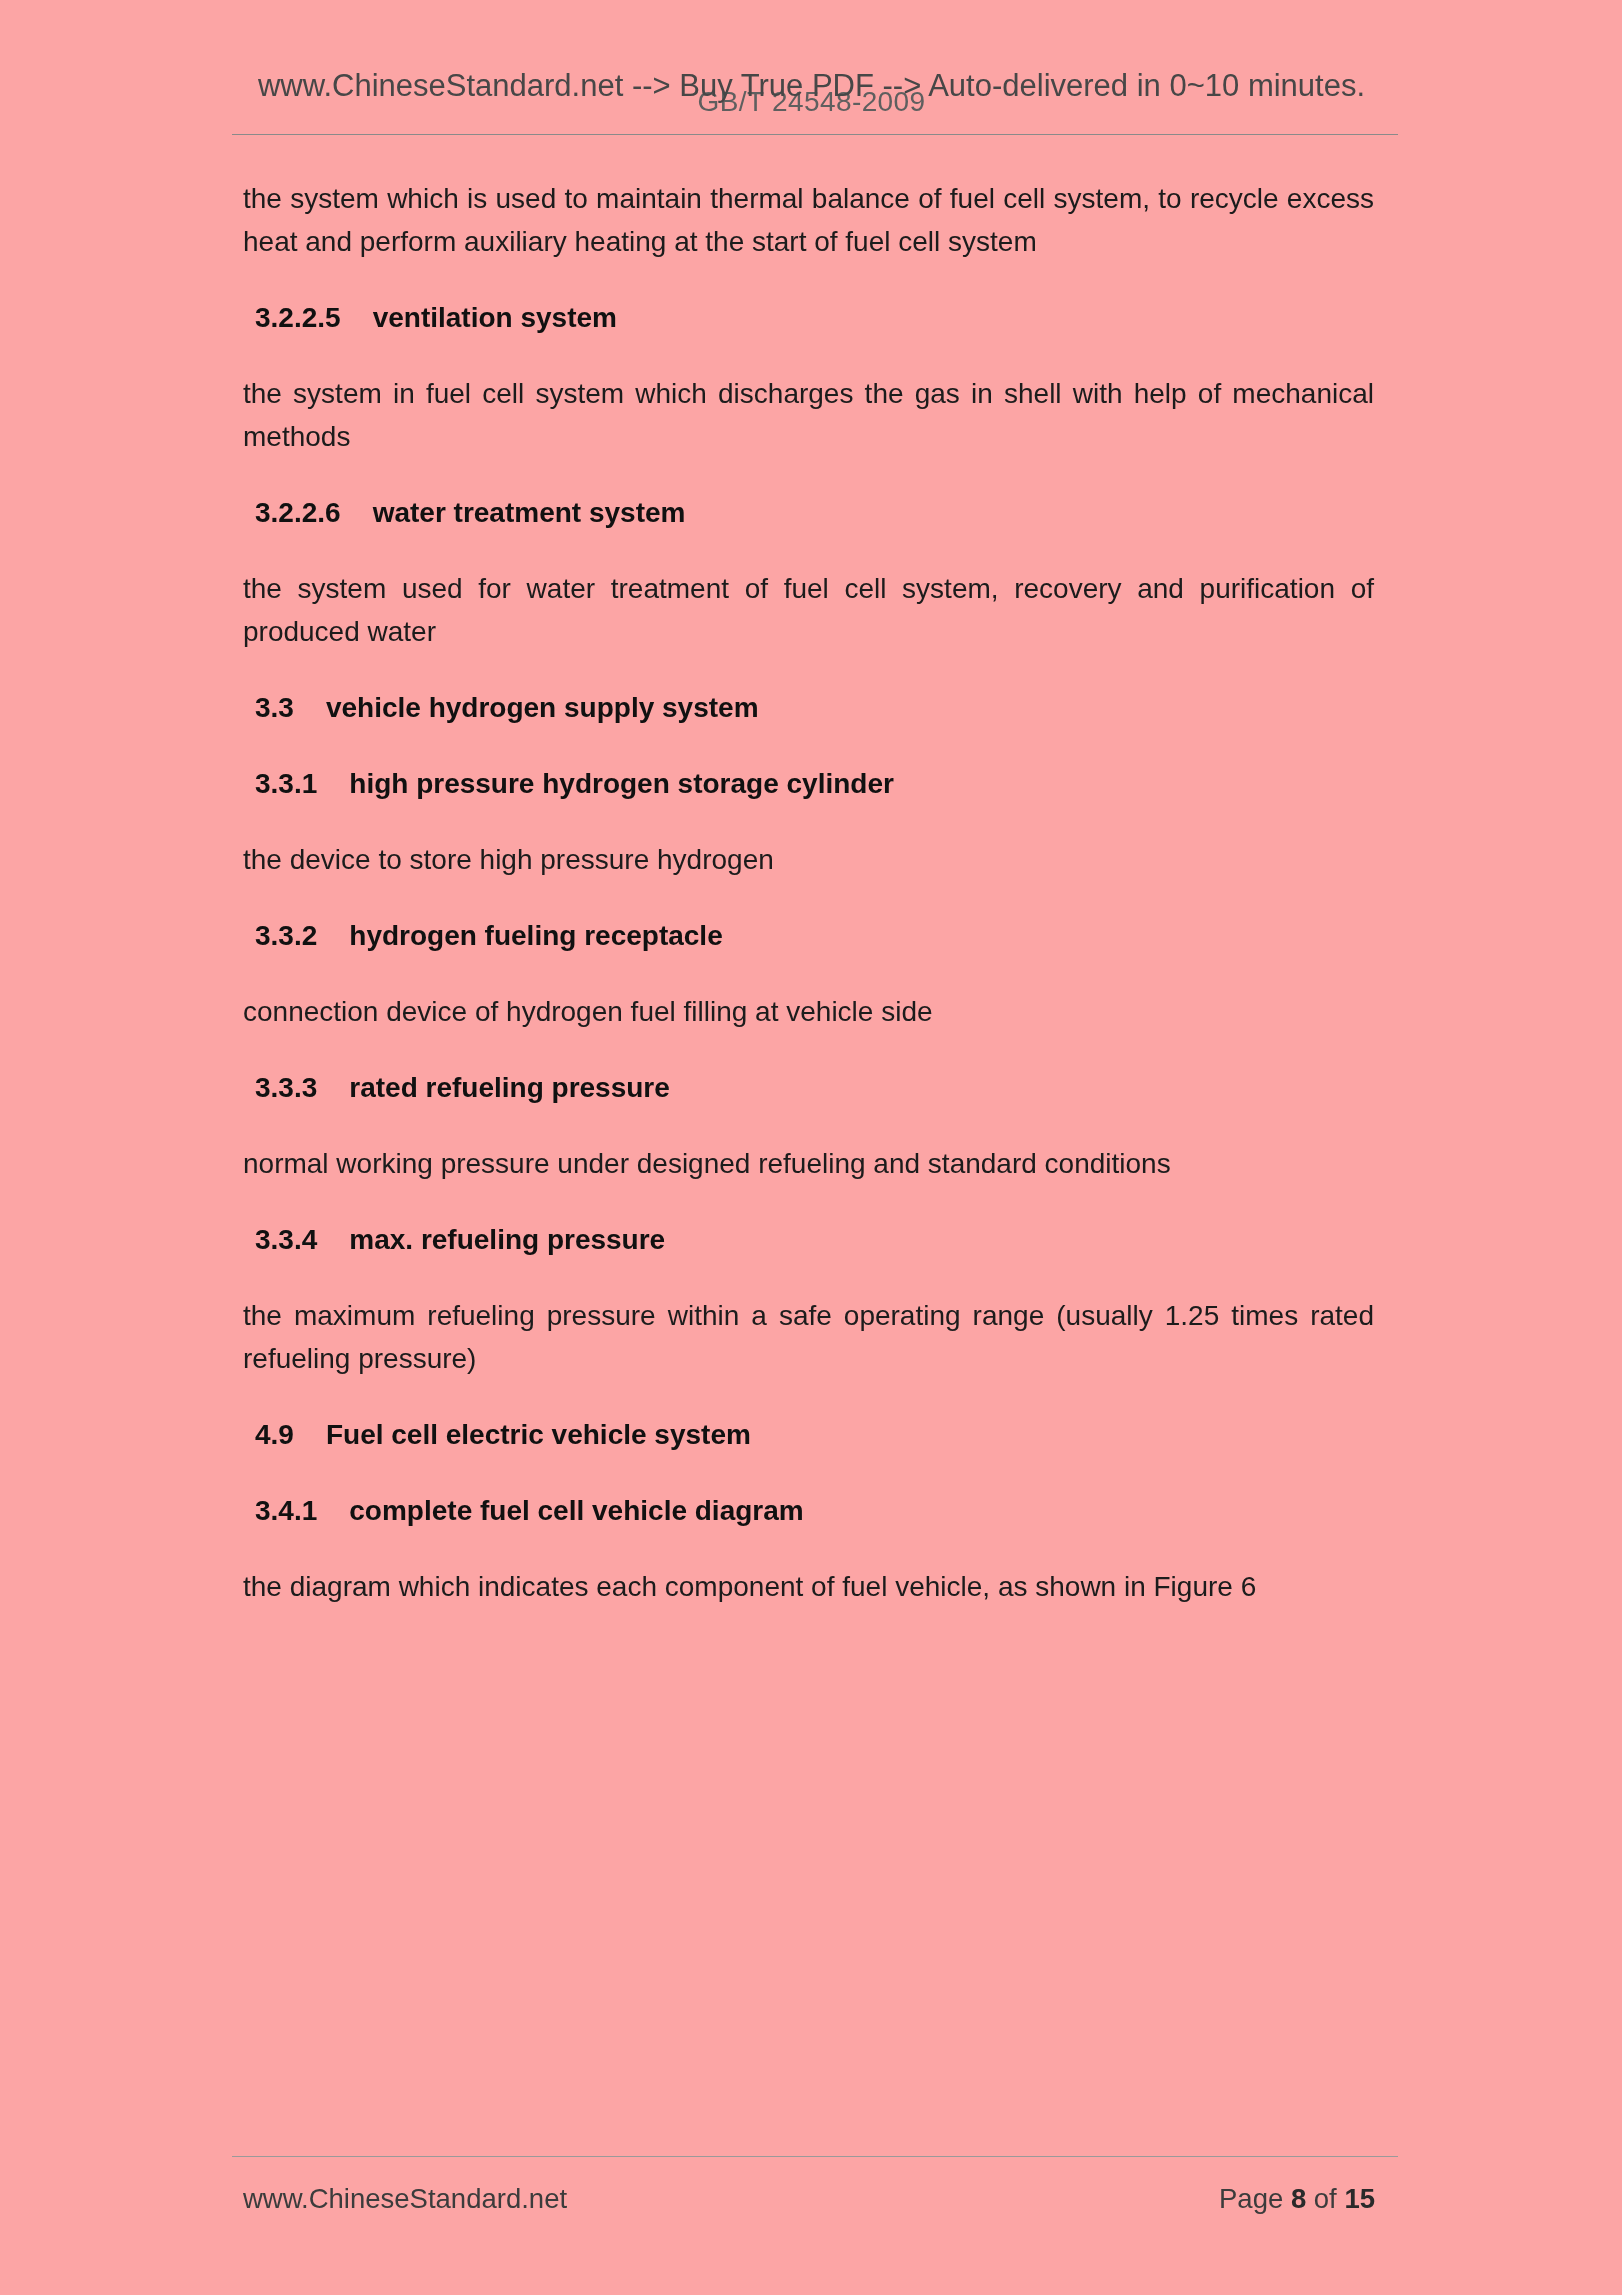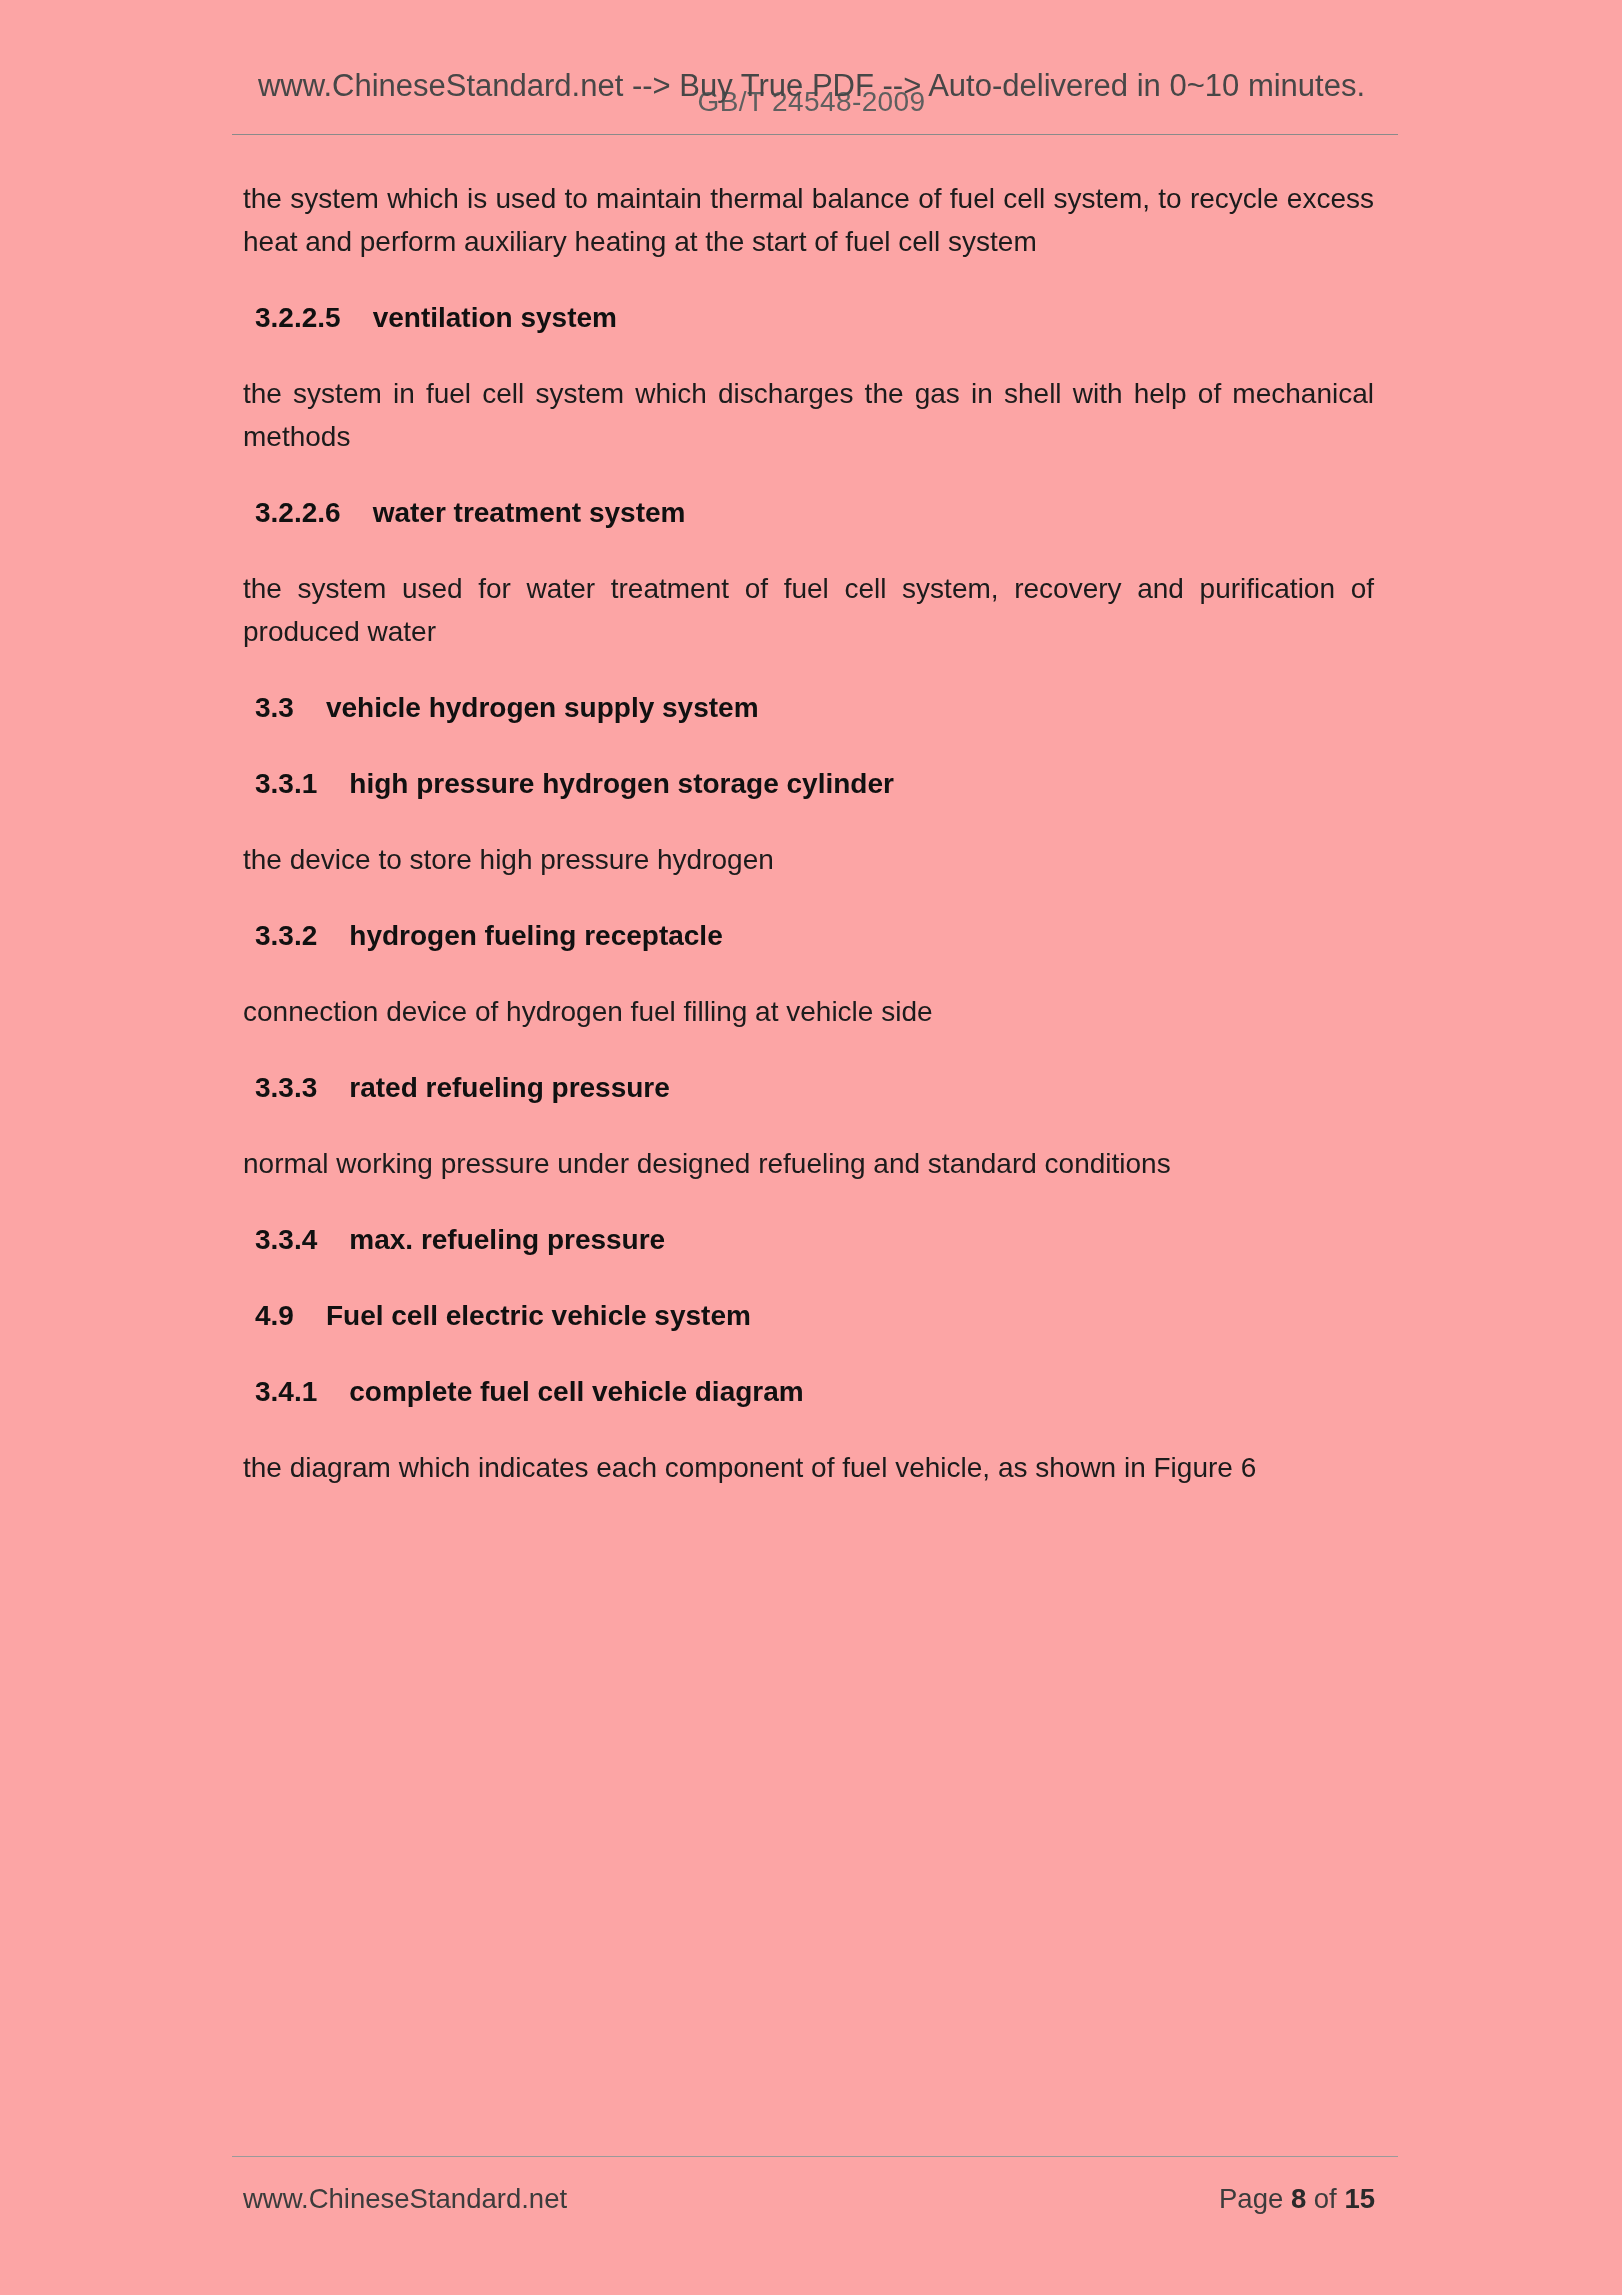--- a/index.html
+++ b/index.html
@@ -109,20 +109,21 @@
       <h3 class="heading"><span class="h-num">3.2.2.6</span><span class="h-title">water treatment system</span></h3>
       <p class="body-text">the system used for water treatment of fuel cell system, recovery and purification of produced water</p>
       <h3 class="heading"><span class="h-num">3.3</span><span class="h-title">vehicle hydrogen supply system</span></h3>
       <h3 class="heading"><span class="h-num">3.3.1</span><span class="h-title">high pressure hydrogen storage cylinder</span></h3>
       <p class="body-text">the device to store high pressure hydrogen</p>
       <h3 class="heading"><span class="h-num">3.3.2</span><span class="h-title">hydrogen fueling receptacle</span></h3>
       <p class="body-text">connection device of hydrogen fuel filling at vehicle side</p>
       <h3 class="heading"><span class="h-num">3.3.3</span><span class="h-title">rated refueling pressure</span></h3>
       <p class="body-text">normal working pressure under designed refueling and standard conditions</p>
       <h3 class="heading"><span class="h-num">3.3.4</span><span class="h-title">max. refueling pressure</span></h3>
+      <p class="body-text">the maximum refueling pressure within a safe operating range (usually 1.25 times rated refueling pressure)</p>
       <h3 class="heading"><span class="h-num">4.9</span><span class="h-title">Fuel cell electric vehicle system</span></h3>
       <h3 class="heading"><span class="h-num">3.4.1</span><span class="h-title">complete fuel cell vehicle diagram</span></h3>
       <p class="body-text">the diagram which indicates each component of fuel vehicle, as shown in Figure 6</p>
     </main>
 
   <div class="footer-rule"></div>
 
   <div class="footer-site">www.ChineseStandard.net</div>
 
   <div class="footer-page">

